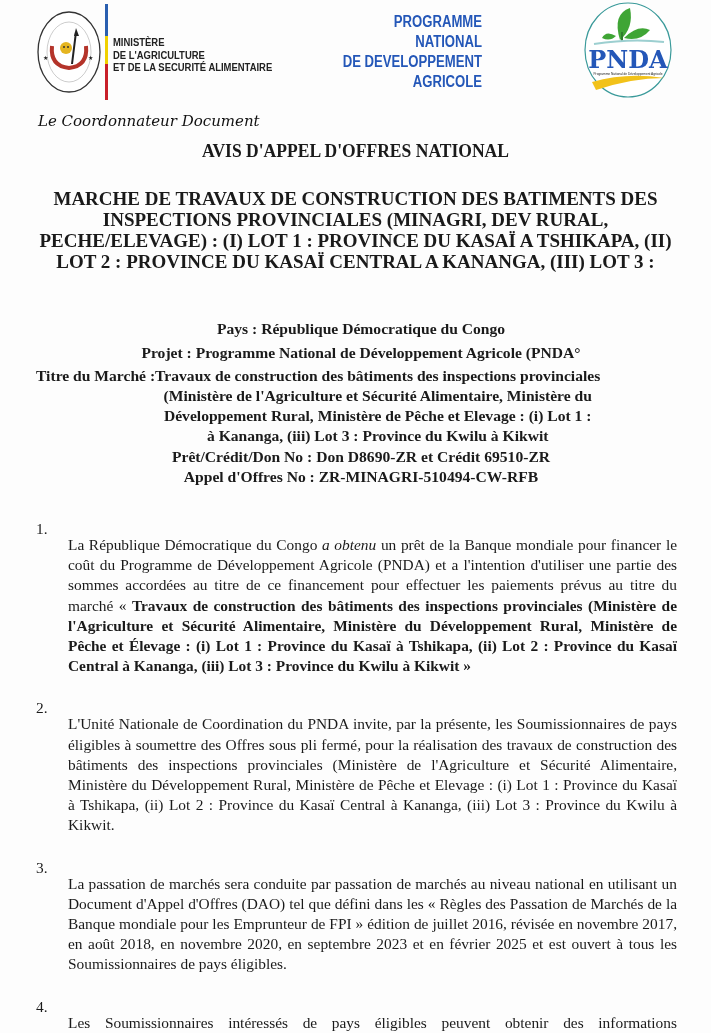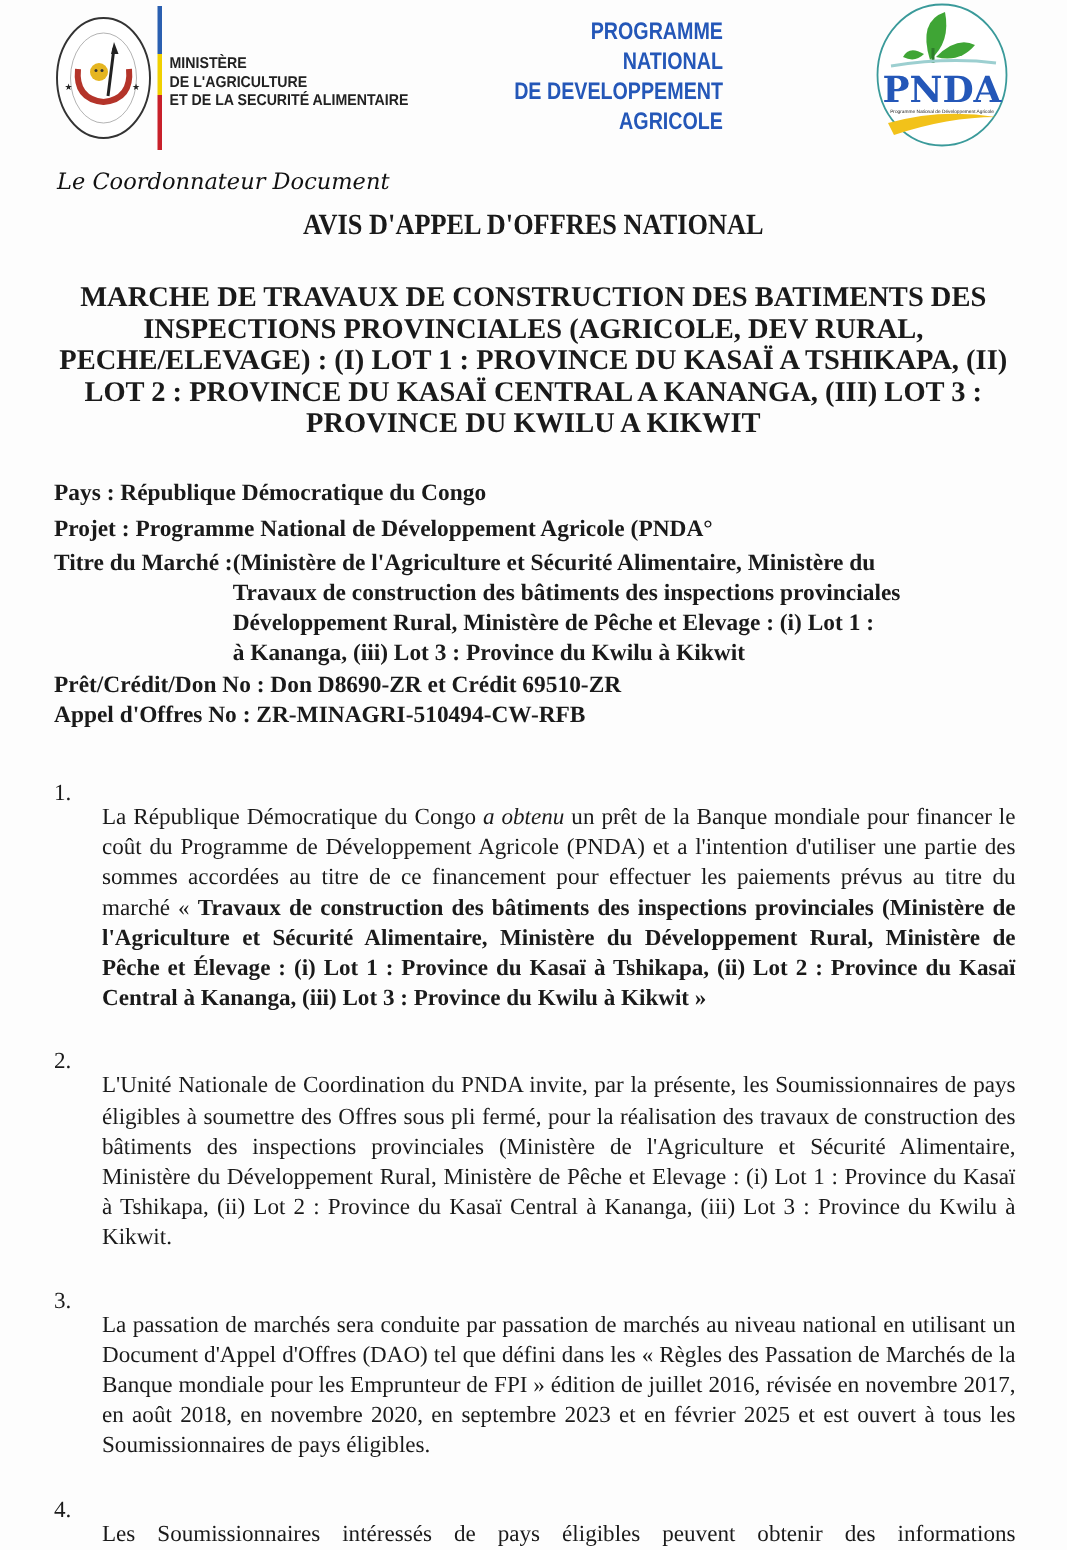--- a/index.html
+++ b/index.html
@@ -18,21 +18,21 @@
   .pnda-title { position: absolute; left: 310px; top: 12px; width: 172px; text-align: right;
     font-family: "Liberation Sans", sans-serif; font-weight: bold; font-size: 16px; line-height: 20px; color: #2457b8;
     transform: scaleX(0.82); transform-origin: right; }
   .pnda-logo { position: absolute; left: 572px; top: 2px; width: 110px; height: 100px; }
   .coord { position: absolute; left: 38px; top: 112px; font-family: "DejaVu Serif", serif; font-style: italic;
     font-size: 15px; color: #111; }
   .avis { position: absolute; left: 0; width: 711px; top: 140px; text-align: center; font-weight: bold; font-size: 19.5px;
     transform: scaleX(0.9); }
   .marche { position: absolute; left: 30px; width: 651px; top: 188px; text-align: center; font-weight: bold;
     font-size: 19px; line-height: 21px; }
-  .meta { position: absolute; left: 36px; top: 318px; width: 650px; font-weight: bold; font-size: 15.6px; line-height: 22px; }
+  .meta { position: absolute; left: 36px; top: 318px; width: 650px; font-weight: bold; font-size: 15.6px; line-height: 22px; text-align: center; }
   .meta .row { white-space: nowrap; }
   .meta .titre { display: flex; line-height: 20px; margin-bottom: 1px; }
   .meta .titre .lbl { white-space: nowrap; }
   .meta .titre .val .first { display: block; }
   .list { position: absolute; left: 36px; top: 519px; width: 641px; font-size: 15.4px; line-height: 20.2px; }
   .item { display: flex; margin-bottom: 22px; }
   .item .num { width: 32px; flex: none; }
   .item .txt { text-align: justify; flex: 1; margin-top: 16px; }
   .item b { font-weight: bold; }
   .email { color: #1f3fa8; font-weight: normal; text-decoration: underline; }
@@ -76,34 +76,33 @@
     <path d="M20 80 Q55 70 92 76 Q60 76 24 88 Z" fill="#f2c21a"></path>
   </svg>
 </div>
 
 <div class="coord">Le Coordonnateur Document</div>
 
 <div class="avis">AVIS D'APPEL D'OFFRES NATIONAL</div>
 
 <div class="marche">
   <div>MARCHE DE TRAVAUX DE CONSTRUCTION DES BATIMENTS DES</div>
-  <div>INSPECTIONS PROVINCIALES (AGRICOLE, DEV RURAL,</div>
+  <div>INSPECTIONS PROVINCIALES (MINAGRI, DEV RURAL,</div>
   <div>PECHE/ELEVAGE) : (I) LOT 1 : PROVINCE DU KASAÏ A TSHIKAPA, (II)</div>
   <div>LOT 2 : PROVINCE DU KASAÏ CENTRAL A KANANGA, (III) LOT 3 :</div>
-  <div>PROVINCE DU KWILU A KIKWIT</div>
 </div>
 
 <div class="meta">
   <div class="row" style="margin-bottom:2px">Pays : République Démocratique du Congo</div>
   <div class="row" style="margin-bottom:2px">Projet : Programme National de Développement Agricole (PNDA°</div>
   <div class="titre">
     <span class="lbl">Titre du Marché : </span>
     <span class="val">
+      <span class="first">Travaux de construction des bâtiments des inspections provinciales</span>
       <span class="first">(Ministère de l'Agriculture et Sécurité Alimentaire, Ministère du</span>
-      <span class="first">Travaux de construction des bâtiments des inspections provinciales</span>
       <span class="first">Développement Rural, Ministère de Pêche et Elevage : (i) Lot 1 :</span>
       <span class="first">à Kananga, (iii) Lot 3 : Province du Kwilu à Kikwit</span>
     </span>
   </div>
   <div class="row" style="line-height:20px">Prêt/Crédit/Don No : Don D8690-ZR et Crédit 69510-ZR</div>
   <div class="row" style="line-height:20px">Appel d'Offres No : ZR-MINAGRI-510494-CW-RFB</div>
 </div>
 
 <div class="list">
   <div class="item">

